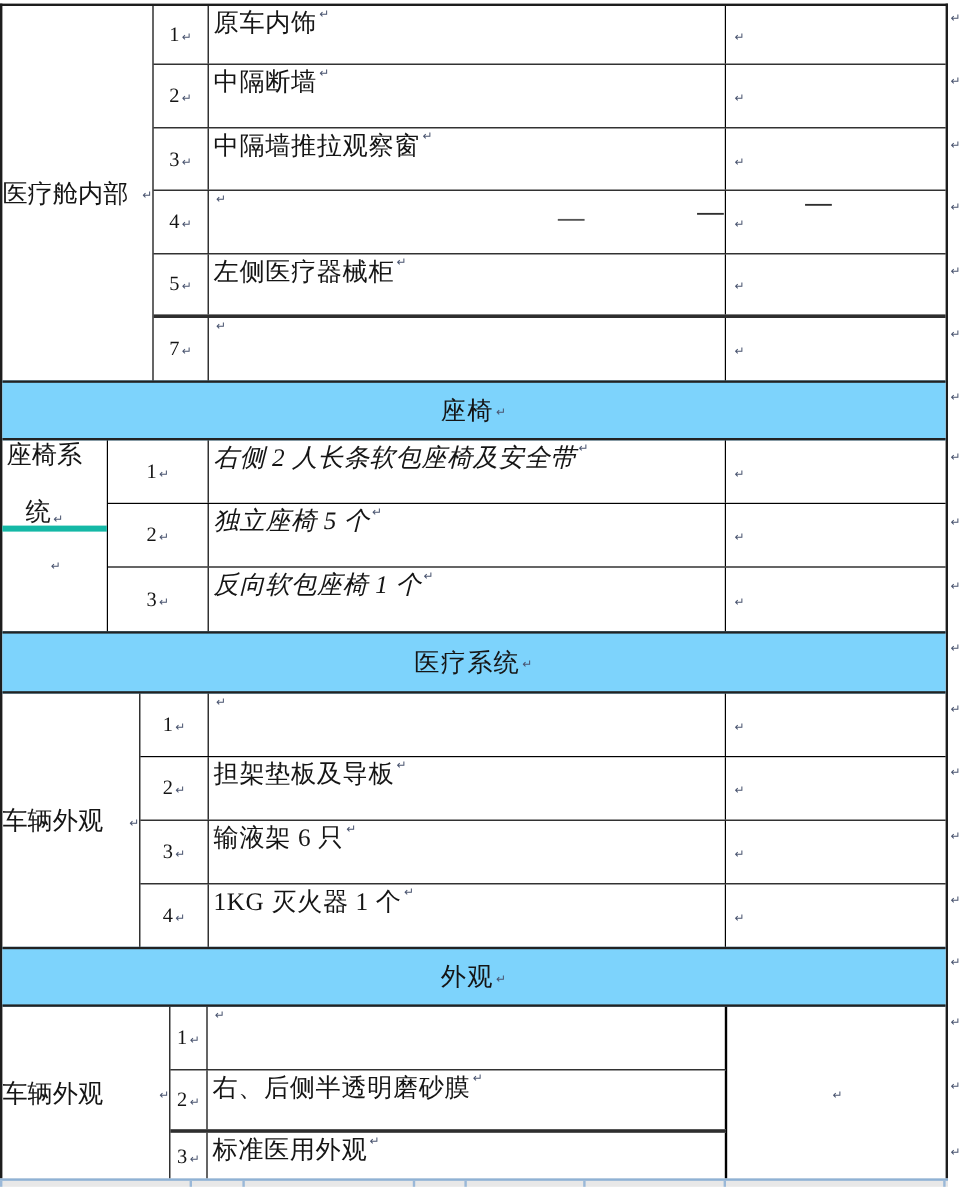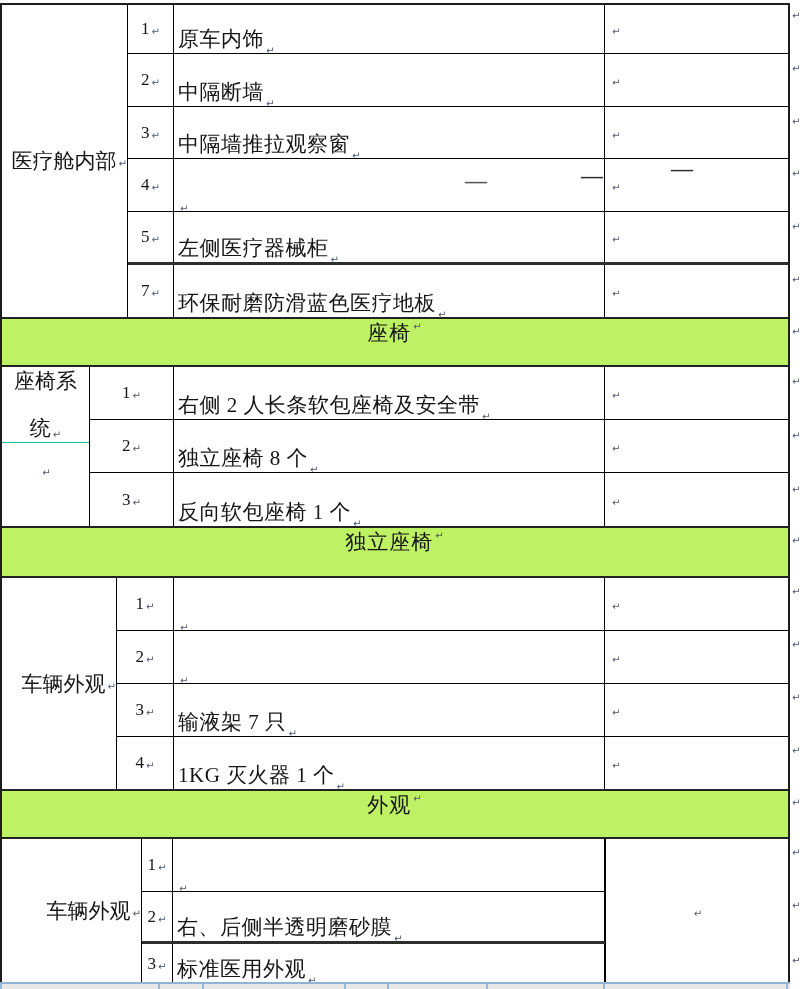--- a/index.html
+++ b/index.html
@@ -14,77 +14,77 @@
   .tbl {
     position:absolute; left:0; top:3px; width:790px; height:982px;
     border-left:2px solid #1d1d1d; border-right:2px solid #1d1d1d; border-top:2px solid #1d1d1d;
     background:#ffffff;
   }
 
   
   .sec { display:flex; width:786px; }
   .cat {
     border-right:1px solid #000;
-    display:flex; align-items:center; justify-content:flex-end;
+    display:flex; align-items:center; justify-content:space-between;
     font-size:21px; text-align:center;
   }
   .rowsCol { display:flex; flex-direction:column; flex:1; }
   .row { display:flex; border-bottom:1px solid #000; position:relative; }
   .row.nb { border-bottom:none; }
   .row.thick { border-bottom:3px solid #2e2e2e; }
   .num {
     border-right:1px solid #000; display:flex; align-items:center; justify-content:center;
     font-size:17px;
   }
   .desc {
-    border-right:1px solid #000; display:flex; align-items:flex-end;
+    border-right:1px solid #000; display:flex; align-items:flex-start;
     padding-left:4px; font-size:21px; letter-spacing:0.5px;
   }
   .val { display:flex; align-items:center; padding-left:5px; }
 
   .r49{height:49px} .r53{height:53px} .r52{height:52px} .r39{height:39px}
 
   
   .s1 { height:312px; }
   .s1 .cat { width:126px; }
   .s1 .num { width:46px; }
   .s1 .desc { width:431px; }
   .s1 .val { width:183px; }
 
   .s2 { height:159px; }
   .leftcol { width:88px; border-right:1px solid #000; display:flex; flex-direction:column; }
-  .cat2a { height:76px; border-bottom:1px solid #14b8a6;
-           display:flex; align-items:center; justify-content:center; }
+  .cat2a { height:76px; border-bottom:5px solid #14b8a6;
+           display:flex; align-items:center; justify-content:flex-start; }
   .cat2a .ct { font-size:21px; line-height:47px; width:70px; text-align:center; }
   .cat2b { height:53px; display:flex; align-items:center; justify-content:center; }
   .s2 .num { width:84px; }
-  .s2 .desc { width:431px; }
+  .s2 .desc { width:431px;font-style:italic; }
   .s2 .val { width:183px; }
 
   .s3 { height:211px; }
   .s3 .cat { width:115px; }
   .s3 .num { width:57px; }
   .s3 .desc { width:431px; }
   .s3 .val { width:183px; }
 
   .s4 { height:144px; }
   .s4 .cat { width:140px; }
   .midcol { width:463px; display:flex; flex-direction:column; }
   .s4 .num { width:31px; }
   .s4 .desc { flex:1; }
   .valMerged {
     width:183px; border-left:1px solid #000;
     display:flex; align-items:center; justify-content:center;
   }
 
   
   .hdr {
-    width:786px; background:#bef264;
+    width:786px; background:#7dd3fc;
     border-top:2px solid #222; border-bottom:2px solid #222;
-    display:flex; align-items:flex-start; justify-content:center;
+    display:flex; align-items:center; justify-content:center;
     font-size:21px; letter-spacing:1px;
   }
   .h50{height:50px} .h52{height:52px}
 
   
   .pm {
     font-size:10px; color:#4a5570; position:relative; top:3px; margin-left:2px;
     line-height:10px; font-family:"DejaVu Sans",sans-serif;
   }
   .rmark {
@@ -186,21 +186,20 @@
           <div class="val">
               <span class="pm">↵</span>
             </div>
         </div>
         <div class="row r52 nb">
           <div class="num">
               <span>7</span>
               <span class="pm">↵</span>
             </div>
           <div class="desc">
-              <span>环保耐磨防滑蓝色医疗地板</span>
               <span class="pm">↵</span>
             </div>
           <div class="val">
               <span class="pm">↵</span>
             </div>
         </div>
       </div>
     </div>
 
     <div class="hdr h50">
@@ -230,21 +229,21 @@
           <div class="val">
               <span class="pm">↵</span>
             </div>
         </div>
         <div class="row r53">
           <div class="num">
               <span>2</span>
               <span class="pm">↵</span>
             </div>
           <div class="desc">
-              <span>独立座椅 8 个</span>
+              <span>独立座椅 5 个</span>
               <span class="pm">↵</span>
             </div>
           <div class="val">
               <span class="pm">↵</span>
             </div>
         </div>
         <div class="row r53 nb">
           <div class="num">
               <span>3</span>
               <span class="pm">↵</span>
@@ -254,21 +253,21 @@
               <span class="pm">↵</span>
             </div>
           <div class="val">
               <span class="pm">↵</span>
             </div>
         </div>
       </div>
     </div>
 
     <div class="hdr h52">
-      <span>独立座椅</span>
+      <span>医疗系统</span>
         <span class="pm">↵</span>
     </div>
 
     <div class="sec s3">
       <div class="cat">
         <span>车辆外观</span>
           <span class="pm">↵</span>
       </div>
       <div class="rowsCol">
         <div class="row r53">
@@ -282,33 +281,34 @@
           <div class="val">
               <span class="pm">↵</span>
             </div>
         </div>
         <div class="row r53">
           <div class="num">
               <span>2</span>
               <span class="pm">↵</span>
             </div>
           <div class="desc">
+              <span>担架垫板及导板</span>
               <span class="pm">↵</span>
             </div>
           <div class="val">
               <span class="pm">↵</span>
             </div>
         </div>
         <div class="row r53">
           <div class="num">
               <span>3</span>
               <span class="pm">↵</span>
             </div>
           <div class="desc">
-              <span>输液架 7 只</span>
+              <span>输液架 6 只</span>
               <span class="pm">↵</span>
             </div>
           <div class="val">
               <span class="pm">↵</span>
             </div>
         </div>
         <div class="row r52 nb">
           <div class="num">
               <span>4</span>
               <span class="pm">↵</span>

